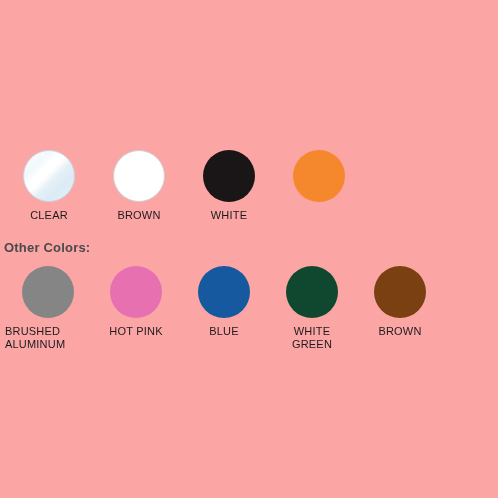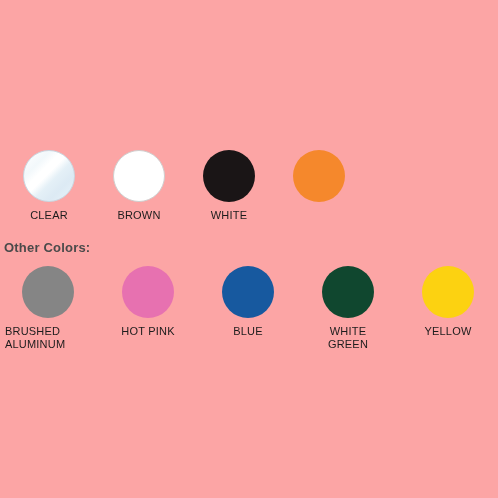--- a/index.html
+++ b/index.html
@@ -25,21 +25,20 @@
   }
   #row-primary {
     left: 4px;
     top: 150px;
     width: 490px;
   }
   #row-other {
     left: 4px;
     top: 266px;
     width: 490px;
-    gap: 12px;
   }
 
   .swatch-cell {
     display: flex;
     flex-direction: column;
     align-items: center;
     flex: 0 0 auto;
   }
   #row-primary .swatch-cell { width: 90px; }
   #row-other   .swatch-cell { width: 88px; }
@@ -137,22 +136,18 @@
       <div class="swatch-cell">
         <div class="swatch-dot" style="background: rgb(23, 89, 159);"></div>
         <div class="swatch-label">BLUE</div>
       </div>
       <div class="swatch-cell">
         <div class="swatch-dot" style="background: rgb(16, 71, 47);"></div>
         <div class="swatch-label">WHITE
 GREEN</div>
       </div>
       <div class="swatch-cell">
-        <div class="swatch-dot" style="background: rgb(252, 210, 17);"></div>
-        <div class="swatch-label">YELLOW</div>
-      </div>
-      <div class="swatch-cell">
         <div class="swatch-dot" style="background: rgb(122, 64, 18);"></div>
         <div class="swatch-label">BROWN</div>
       </div>
     </div>
 
 </div>
 
 </body></html>

